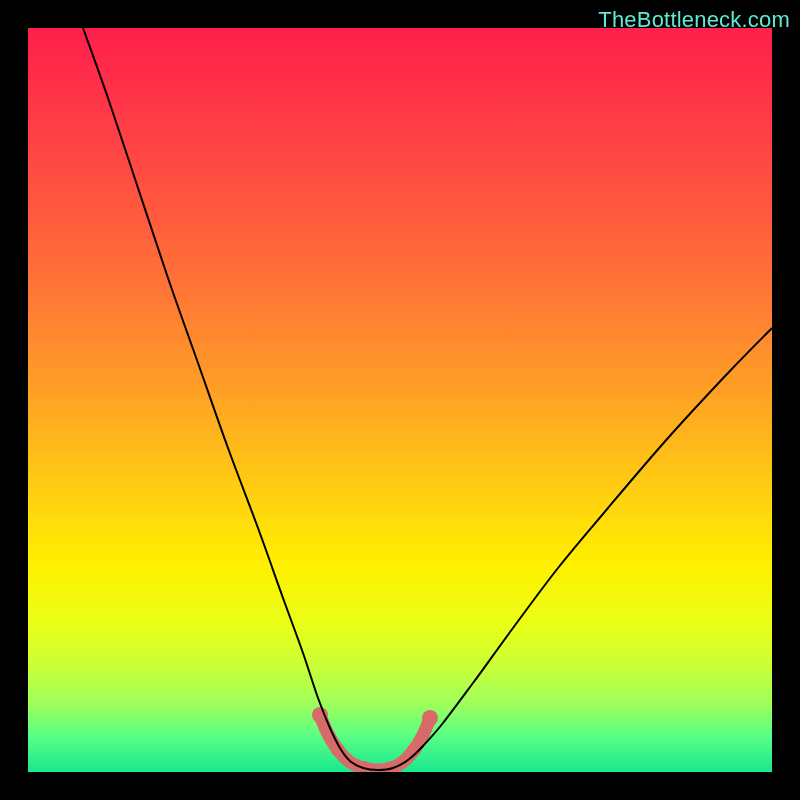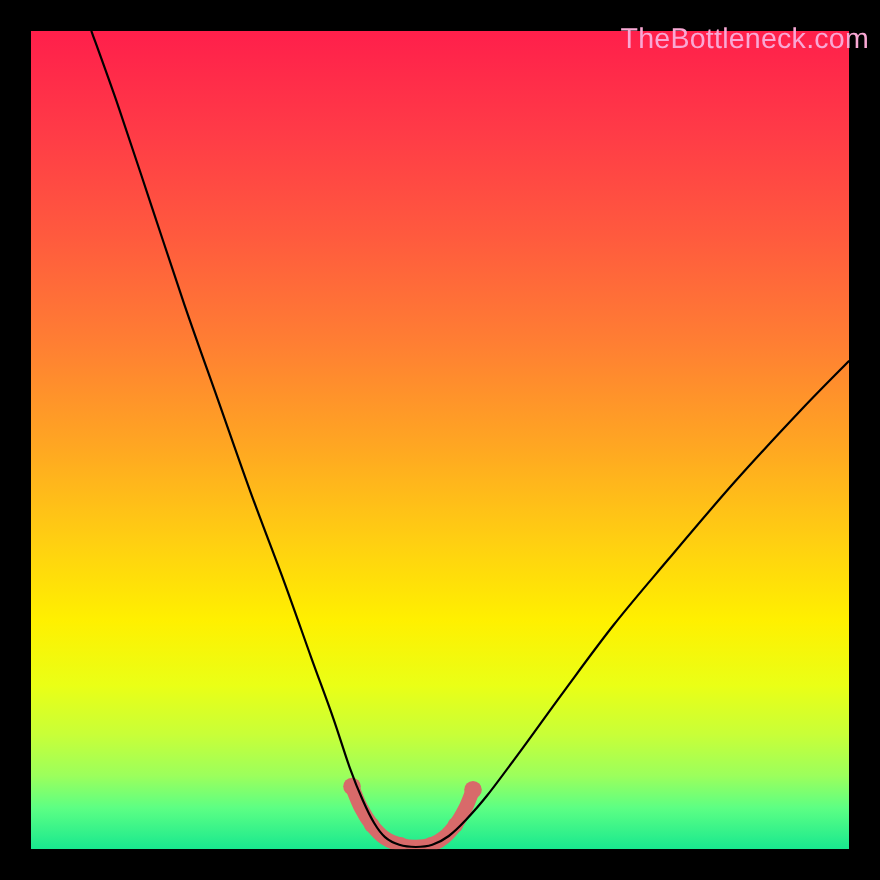--- a/index.html
+++ b/index.html
@@ -36,24 +36,24 @@
   }
   .curve-svg {
     position: absolute;
     left: 0;
     top: 0;
     width: 100%;
     height: 100%;
   }
   .watermark {
     position: absolute;
-    top: 20px;
+    top: 7px;
     right: 10px;
-    color: #f9a8d4;
-    font-size: 26px;
+    color: #5eead4;
+    font-size: 22px;
     font-weight: 500;
     letter-spacing: 0.2px;
     user-select: none;
   }
 </style>
 </head>
 <body>
 
 <div class="frame">
 

